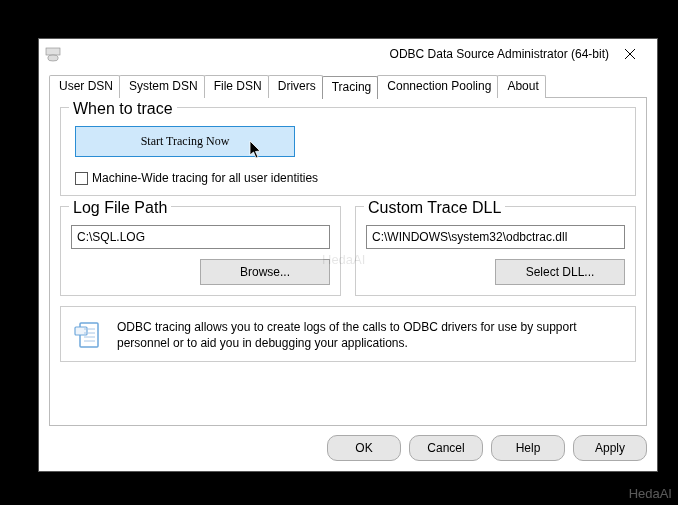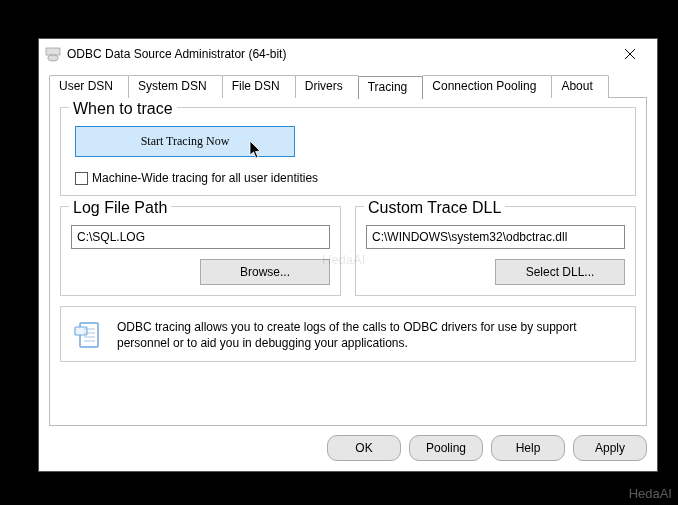--- a/index.html
+++ b/index.html
@@ -22,20 +22,21 @@
     border: 1px solid #555;
     display: flex;
     flex-direction: column;
   }
   .titlebar {
     height: 30px;
     display: flex;
     align-items: center;
     padding: 0 6px;
     background: #fff;
+    text-align: right;
   }
   .titlebar .icon {
     width: 16px;
     height: 16px;
     margin-right: 6px;
   }
   .titlebar .title { flex: 1; font-size: 12px; }
   .titlebar .close {
     width: 42px;
     height: 26px;
@@ -52,21 +53,21 @@
     display: flex;
     flex-direction: column;
     background: #fff;
   }
   .tabs {
     display: flex;
     position: relative;
     z-index: 2;
   }
   .tab {
-    padding: 3px 15px 4px 9px;
+    padding: 3px 6px 4px 9px;
     border: 1px solid #bbb;
     border-bottom: none;
     background: #fff;
     margin-right: -1px;
     font-size: 12px;
     border-radius: 2px 2px 0 0;
   }
   .tab.active {
     background: #fff;
     position: relative;
@@ -265,21 +266,21 @@
             <line x1="11" y1="22" x2="22" y2="22" stroke="#a8c6e6" stroke-width="1"></line>
           </svg>
         </span>
         <span class="info-text">ODBC tracing allows you to create logs of the calls to ODBC drivers for use by support personnel or to aid you in debugging your applications.</span>
       </div>
 
     </div>
 
     <div class="button-bar">
       <div class="btn">OK</div>
-      <div class="btn">Pooling</div>
+      <div class="btn">Cancel</div>
       <div class="btn">Help</div>
       <div class="btn">Apply</div>
     </div>
   </div>
 </div>
 
 <div class="watermark-mid">HedaAI</div>
 <div class="watermark-corner">HedaAI</div>
 
 </body></html>

